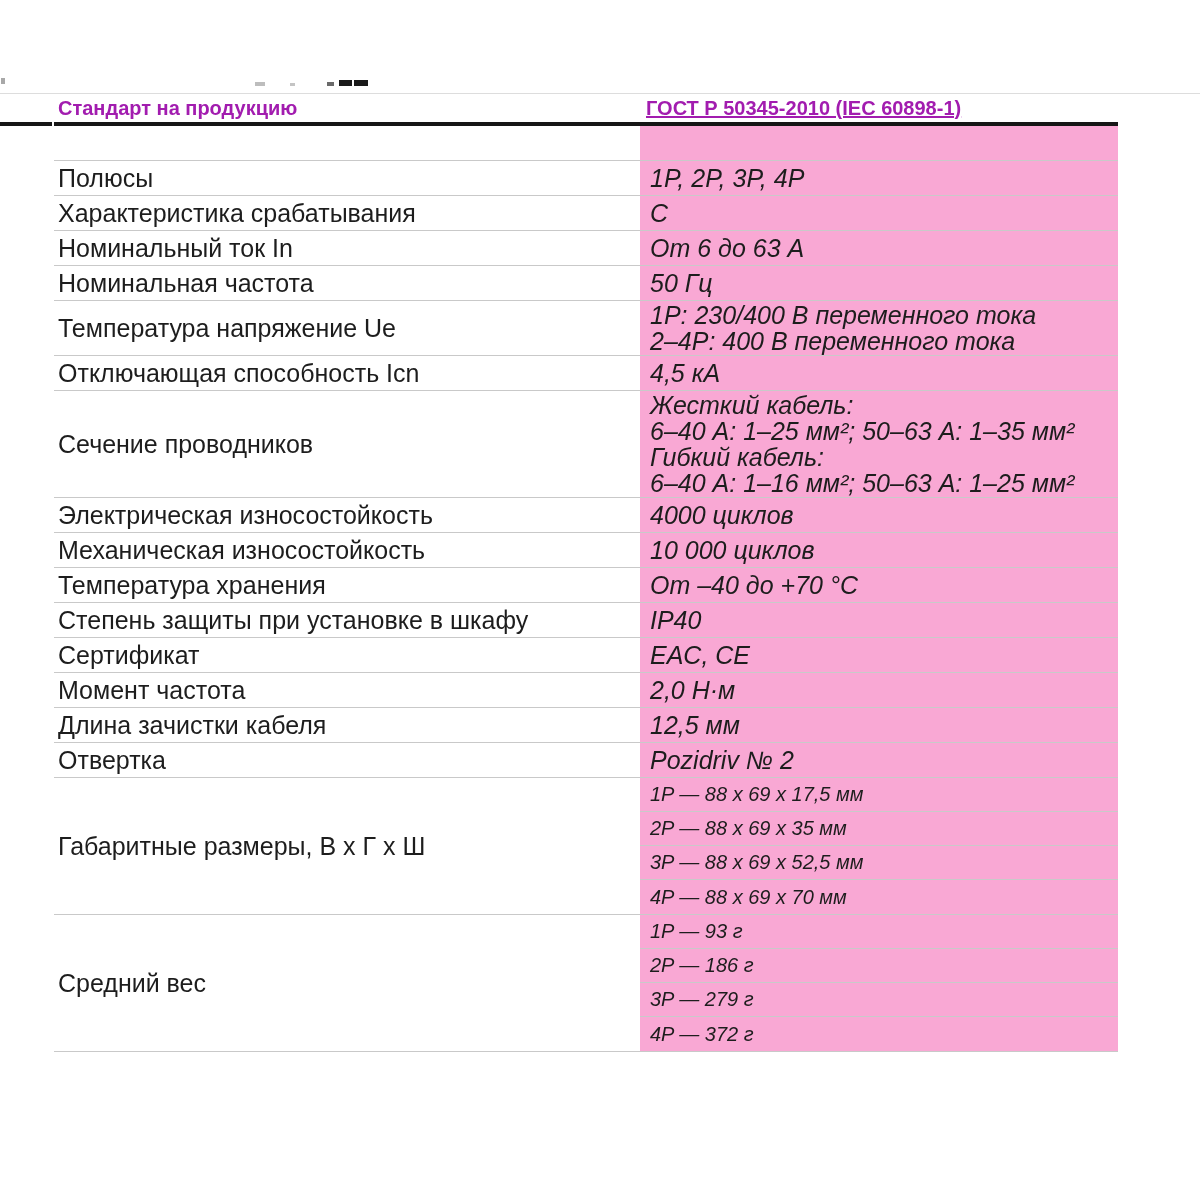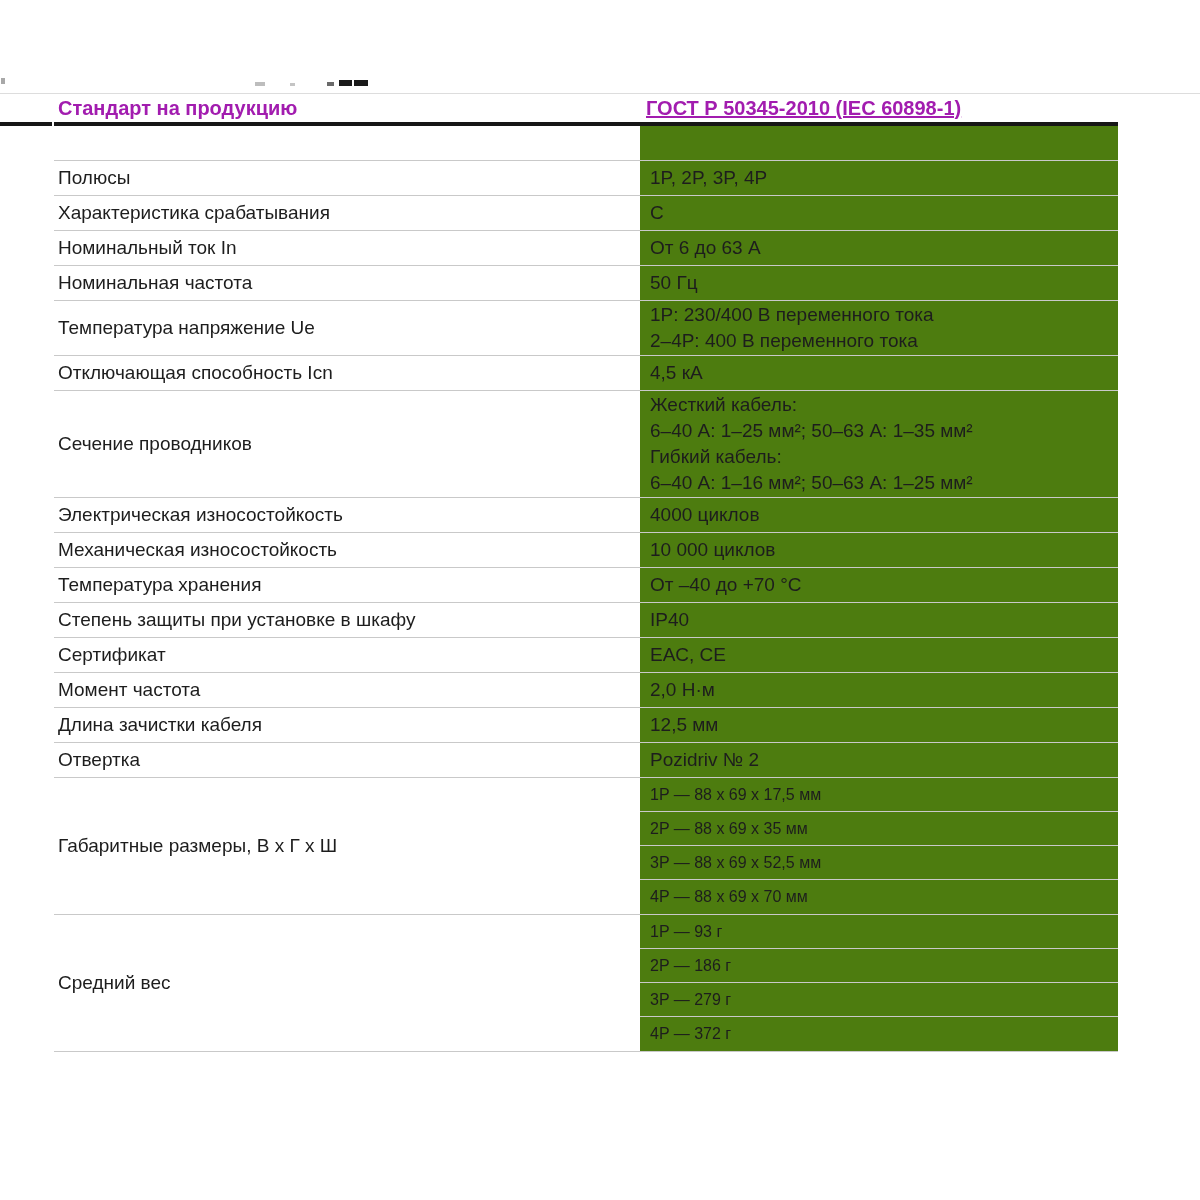--- a/index.html
+++ b/index.html
@@ -31,30 +31,30 @@
   .thick-rule.seg2 { left: 54px; width: 1064px; }
   .spec-table { position: absolute; left: 54px; top: 126px; width: 1064px; }
   .trow { display: flex; border-bottom: 1px solid #c9c9c9; }
   .label-cell {
     width: 586px; min-height: 34px;
     padding: 1px 14px 1px 4px;
     display: flex; flex-direction: column; justify-content: center;
   }
   .value-cell {
     width: 478px; min-height: 34px;
-    background: #4d7c0f;
+    background: #f9a8d4;
     padding: 1px 8px 1px 10px;
-    display: flex; flex-direction: column; justify-content: center;
+    display: flex; flex-direction: column; justify-content: center; font-style: italic;
   }
   .value-cell.subs { padding: 0; justify-content: flex-start; }
-  .line { font-size: 19px; line-height: 26px; white-space: nowrap; }
+  .line { font-size: 25px; line-height: 26px; white-space: nowrap; }
   .sub {
     min-height: 34px; display: flex; align-items: center;
     padding-left: 10px; border-bottom: 1px solid #c9c9c9;
-    font-size: 16px; white-space: nowrap;
+    font-size: 20px; white-space: nowrap;
   }
   .sub:last-child { border-bottom: none; }
 </style>
 </head>
 <body>
 
 <div class="artifact" style="left:1px;  top:78px; width:4px;  height:6px; background:#a8a8a8;"></div>
 <div class="artifact" style="left:255px;top:82px; width:10px; height:4px; background:#bdbdbd;"></div>
 <div class="artifact" style="left:290px;top:83px; width:5px;  height:3px; background:#c4c4c4;"></div>
 <div class="artifact" style="left:327px;top:82px; width:7px;  height:4px; background:#6a6a6a;"></div>

